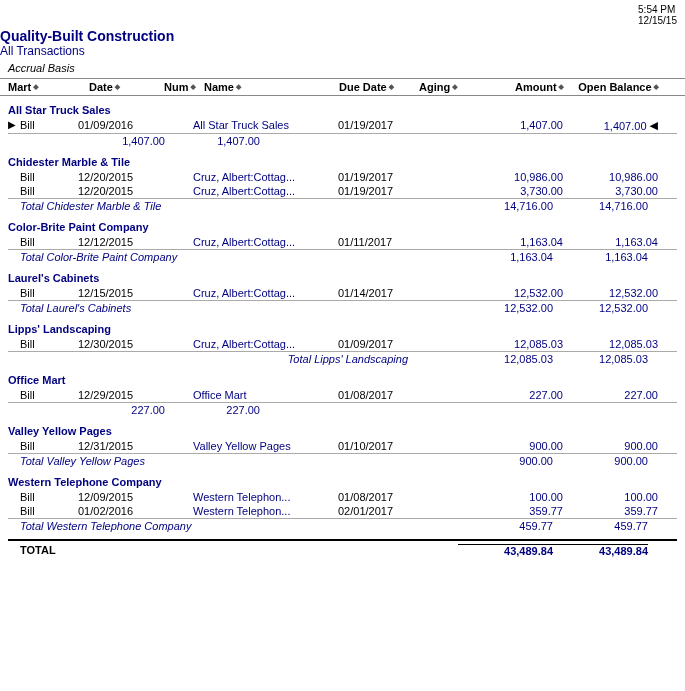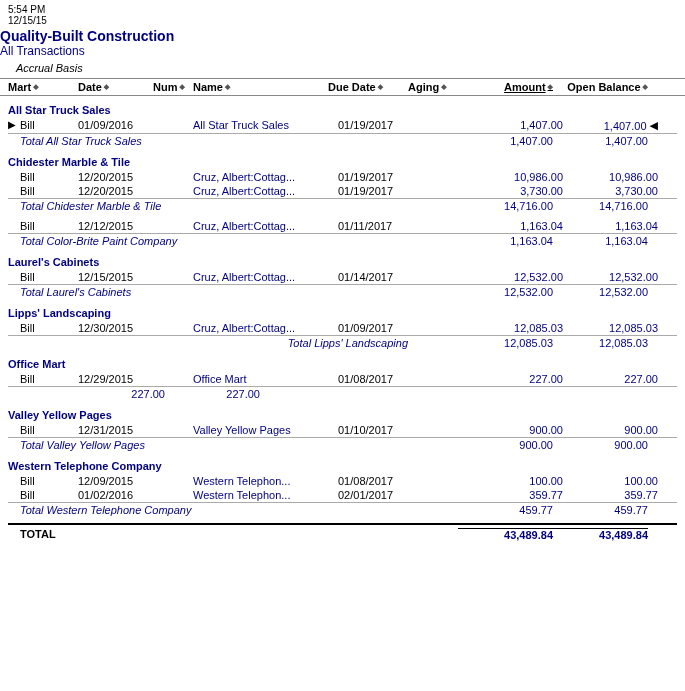--- a/index.html
+++ b/index.html
@@ -6,21 +6,21 @@
     body {
       font-family: Arial, sans-serif;
       font-size: 11px;
       background: #fff;
       color: #000;
       width: 685px;
       min-height: 691px;
     }
     .top-bar {
       display: flex;
-      justify-content: flex-start;
+      justify-content: flex-end;
       padding: 4px 8px 0 8px;
       font-size: 10px;
     }
     .header-center {
       padding: 2px 0;
     }
     .header-center .company {
       font-size: 14px;
       font-weight: bold;
       color: #000080;
@@ -28,40 +28,40 @@
     .header-center .report-title {
       font-size: 16px;
       font-weight: bold;
       color: #000080;
     }
     .header-center .subtitle {
       font-size: 12px;
       color: #000080;
     }
     .basis {
-      padding: 2px 16px;
+      padding: 2px 8px;
       font-size: 11px;
       font-style: italic;
     }
     .col-headers {
       display: flex;
       border-top: 1px solid #888;
       border-bottom: 1px solid #888;
       padding: 2px 8px;
       font-weight: bold;
       background: #fff;
       margin-top: 2px;
     }
     .col-type { width: 70px; }
-    .col-date { width: 75px; }
+    .col-date { width: 75px; margin-left: 11px; }
     .col-num { width: 40px; }
     .col-name { width: 135px; }
     .col-due { width: 80px; }
     .col-aging { width: 50px; }
-    .col-amount { width: 95px; text-align: right; text-decoration: underline; }
+    .col-amount { width: 95px; text-align: right; }
     .col-balance { width: 95px; text-align: right; }
     .col-header-inner {
       display: flex;
       align-items: center;
       gap: 2px;
     }
     .diamond {
       font-size: 7px;
       color: #555;
     }
@@ -193,21 +193,20 @@
         <div class="col-due-cell">01/19/2017</div>
         <div class="col-aging-cell"></div>
         <div class="col-amount-cell amount-val">1,407.00</div>
         <div class="col-balance-cell balance-val" style="display: flex; justify-content: flex-end; align-items: center;">
           <span>1,407.00</span>
           <span class="right-arrow" style="color: rgb(0, 0, 0);"> ◀</span>
         </div>
       </div>
       <div class="total-row">
         <div style="width: 12px;"></div>
-        <div class="total-label" style="width: 388px;">Total All Star Truck Sales</div>
         <div style="width: 50px;"></div>
         <div class="col-amount-cell amount-val">1,407.00</div>
         <div class="col-balance-cell balance-val">1,407.00</div>
       </div>
     </div>
     <div class="vendor-group">
       <div class="vendor-name">Chidester Marble &amp; Tile</div>
       <div class="data-row">
         <div style="width: 12px; font-size: 10px;"></div>
         <div class="col-type-cell" style="width: 58px;">Bill</div>
@@ -236,20 +235,21 @@
       </div>
       <div class="total-row">
         <div style="width: 12px;"></div>
         <div class="total-label" style="width: 388px;">Total Chidester Marble &amp; Tile</div>
         <div style="width: 50px;"></div>
         <div class="col-amount-cell amount-val">14,716.00</div>
         <div class="col-balance-cell balance-val">14,716.00</div>
       </div>
     </div>
     <div class="vendor-group">
+      <div class="vendor-name">Color-Brite Paint Company</div>
       <div class="data-row">
         <div style="width: 12px; font-size: 10px;"></div>
         <div class="col-type-cell" style="width: 58px;">Bill</div>
         <div class="col-date-cell">12/12/2015</div>
         <div class="col-num-cell"></div>
         <div class="col-name-cell" style="color: rgb(0, 0, 128);">Cruz, Albert:Cottag...</div>
         <div class="col-due-cell">01/11/2017</div>
         <div class="col-aging-cell"></div>
         <div class="col-amount-cell amount-val">1,163.04</div>
         <div class="col-balance-cell balance-val" style="display: flex; justify-content: flex-end; align-items: center;">

